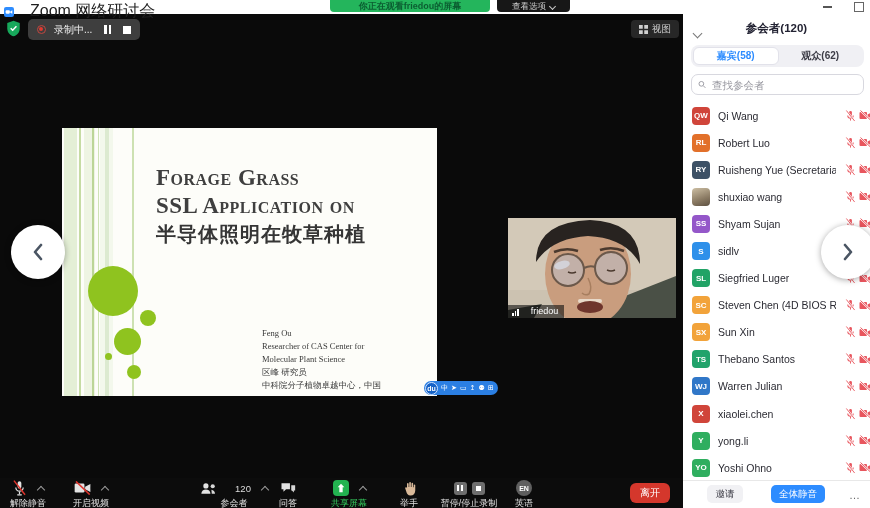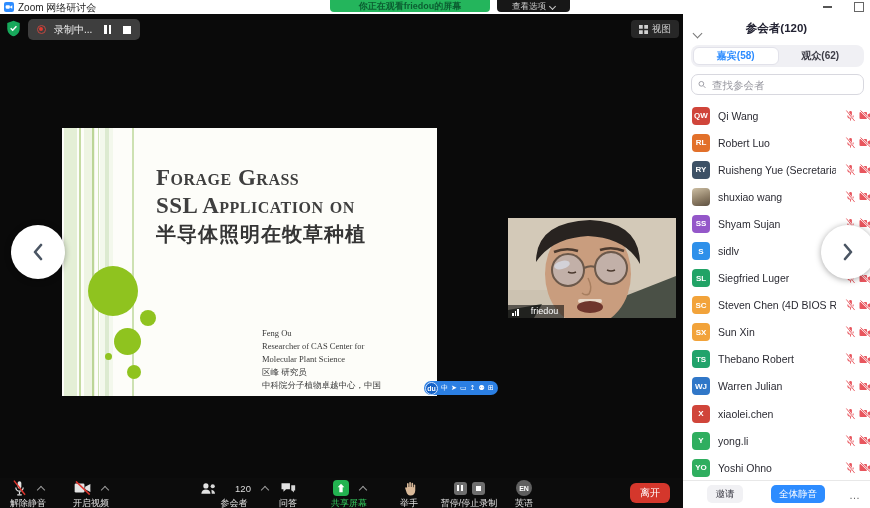--- a/index.html
+++ b/index.html
@@ -1,22 +1,22 @@
 <!DOCTYPE html>
 <html><head>
 <meta charset="utf-8">
 <style>
   html,body{margin:0;padding:0;background:#222;}
   .app{position:relative;width:870px;height:508px;background:#fff;overflow:hidden;
        font-family:"Liberation Sans",sans-serif;-webkit-font-smoothing:antialiased;}
 
   
   .titlebar{position:absolute;left:0;top:0;width:870px;height:14px;background:#fff;z-index:30;}
-  .tb-left{position:absolute;left:4px;top:1px;display:flex;align-items:center;gap:4px;
-           font-size:10px;color:#1f1f1f;}
+  .tb-left{position:absolute;left:4px;top:1px;display:flex;align-items:center;gap:16px;
+           font-size:16px;color:#1f1f1f;}
   .banner{position:absolute;left:330px;top:0;width:160px;height:12px;background:#24b55c;
           color:#0b5e31;font-size:9px;line-height:12px;text-align:center;font-weight:bold;
           border-radius:0 0 4px 4px;}
   .view-opts{position:absolute;left:497px;top:0;width:73px;height:12px;background:#171717;
              color:#c9c9c9;font-size:8.5px;line-height:12px;text-align:center;border:none;
              border-radius:0 0 4px 4px;display:flex;align-items:center;justify-content:center;gap:4px;padding:0;}
   .win-ctl{position:absolute;right:6px;top:2px;display:flex;gap:22px;align-items:center;}
   .wc-min{width:9px;height:2px;background:#555;display:inline-block;}
   .wc-max{width:8px;height:8px;border:1.5px solid #666;display:inline-block;background:#fff;}
 
@@ -597,21 +597,21 @@
                 <path d="M17 8l8-4v12l-8-4z"></path>
               </g>
         <line x1="3" y1="0" x2="24" y2="20" stroke="#fff" stroke-width="4"></line>
         <line x1="3" y1="0" x2="24" y2="20" stroke="#e8565e" stroke-width="2"></line>
       </svg>
     </span>
   </li>
 
   <li class="p-row">
     <span class="p-avatar" style="background: rgb(33, 163, 107);">TS</span>
-    <span class="p-name">Thebano Robert</span>
+    <span class="p-name">Thebano Santos</span>
     <span class="p-icons">
       <svg width="11" height="12" viewBox="0 0 24 26">
         <g fill="#e8565e">
                 <rect x="9" y="2" width="6" height="12" rx="3"></rect>
                 <path d="M5 12a7 7 0 0 0 14 0h-2a5 5 0 0 1-10 0z"></path>
                 <rect x="11" y="19" width="2" height="4"></rect>
               </g>
         <line x1="3" y1="1" x2="21" y2="24" stroke="#fff" stroke-width="4"></line>
         <line x1="3" y1="1" x2="21" y2="24" stroke="#e8565e" stroke-width="2"></line>
       </svg>

